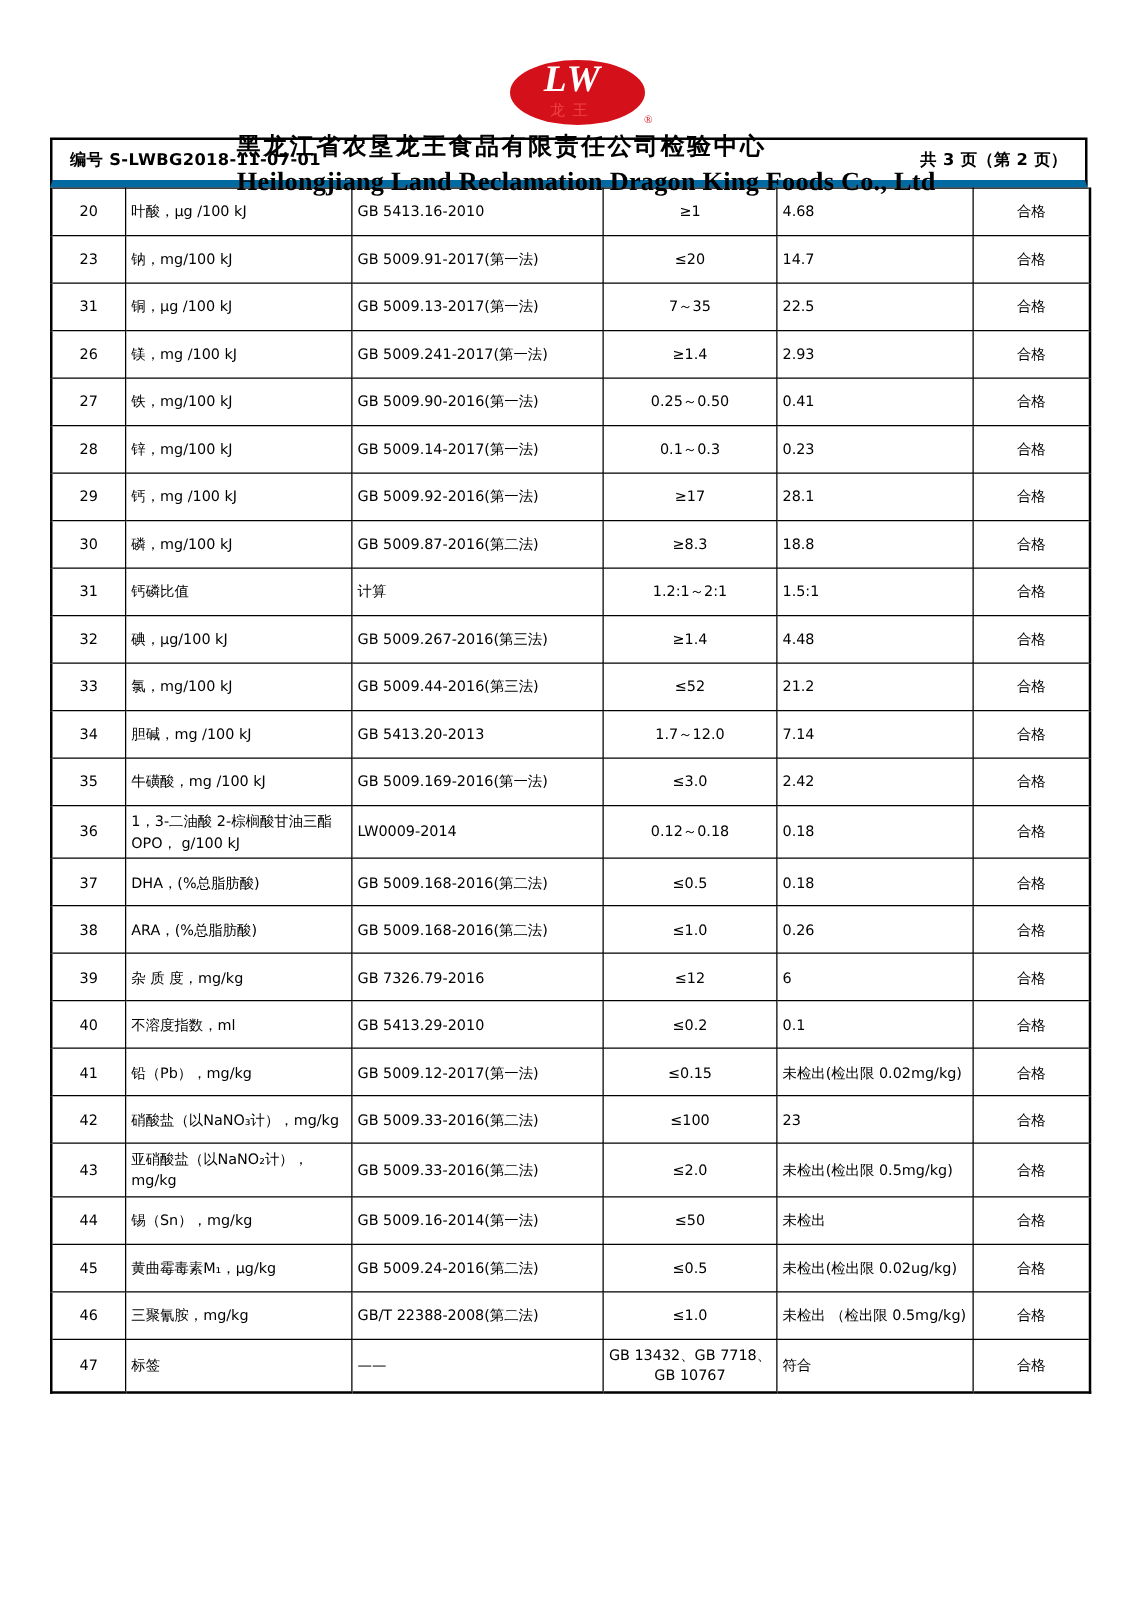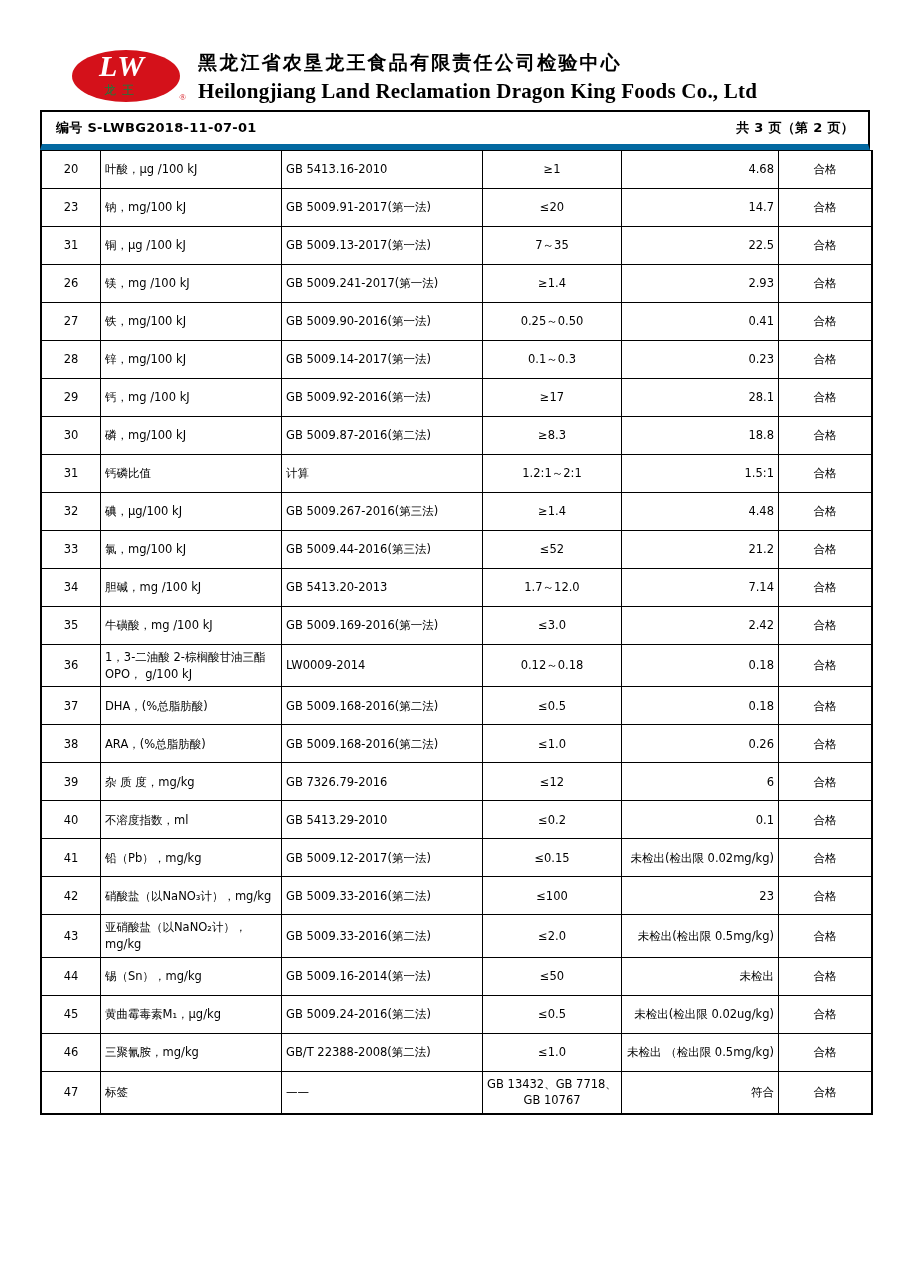--- a/index.html
+++ b/index.html
@@ -21,20 +21,21 @@
     box-sizing: border-box;
     padding: 46px 40px 0 40px;
     position: relative;
   }
   
   .header {
     display: flex;
     align-items: center;
     padding-left: 28px;
     height: 62px;
+    flex-direction: column;
   }
   .logo {
     width: 116px;
     height: 58px;
     position: relative;
     flex: 0 0 auto;
     margin-right: 14px;
   }
   .logo-ellipse {
     position: absolute;
@@ -61,21 +62,21 @@
     letter-spacing: 1px;
   }
   .logo-cn {
     position: absolute;
     left: 0;
     top: 32px;
     width: 108px;
     height: 20px;
     line-height: 20px;
     text-align: center;
-    color: #15803d;
+    color: #ef4444;
     font-family: "DejaVu Sans", sans-serif;
     font-size: 12px;
     letter-spacing: 6px;
   }
   .logo-reg {
     position: absolute;
     right: -2px;
     bottom: 4px;
     font-size: 9px;
     color: #d4111a;
@@ -140,21 +141,21 @@
     vertical-align: middle;
   }
   table.report tr > td:first-child { border-left: 2px solid #000; }
   table.report tr > td:last-child  { border-right: 2px solid #000; }
   table.report tr:last-child > td  { border-bottom: 2px solid #000; }
 
   td.c-no     { width: 50px;  text-align: center; }
   td.c-item   { width: 172px; text-align: left; padding-left: 10px; }
   td.c-method { width: 192px; text-align: left; padding-left: 8px; }
   td.c-spec   { width: 130px; text-align: center; }
-  td.c-result { width: 148px; text-align: right; }
+  td.c-result { width: 148px; text-align: left; }
   td.c-judge  { width: 84px;  text-align: center; }
 
   .row-h { height: 38px; }
 </style>
 </head>
 <body>
 
 <div class="page">
 
   <div class="header">

